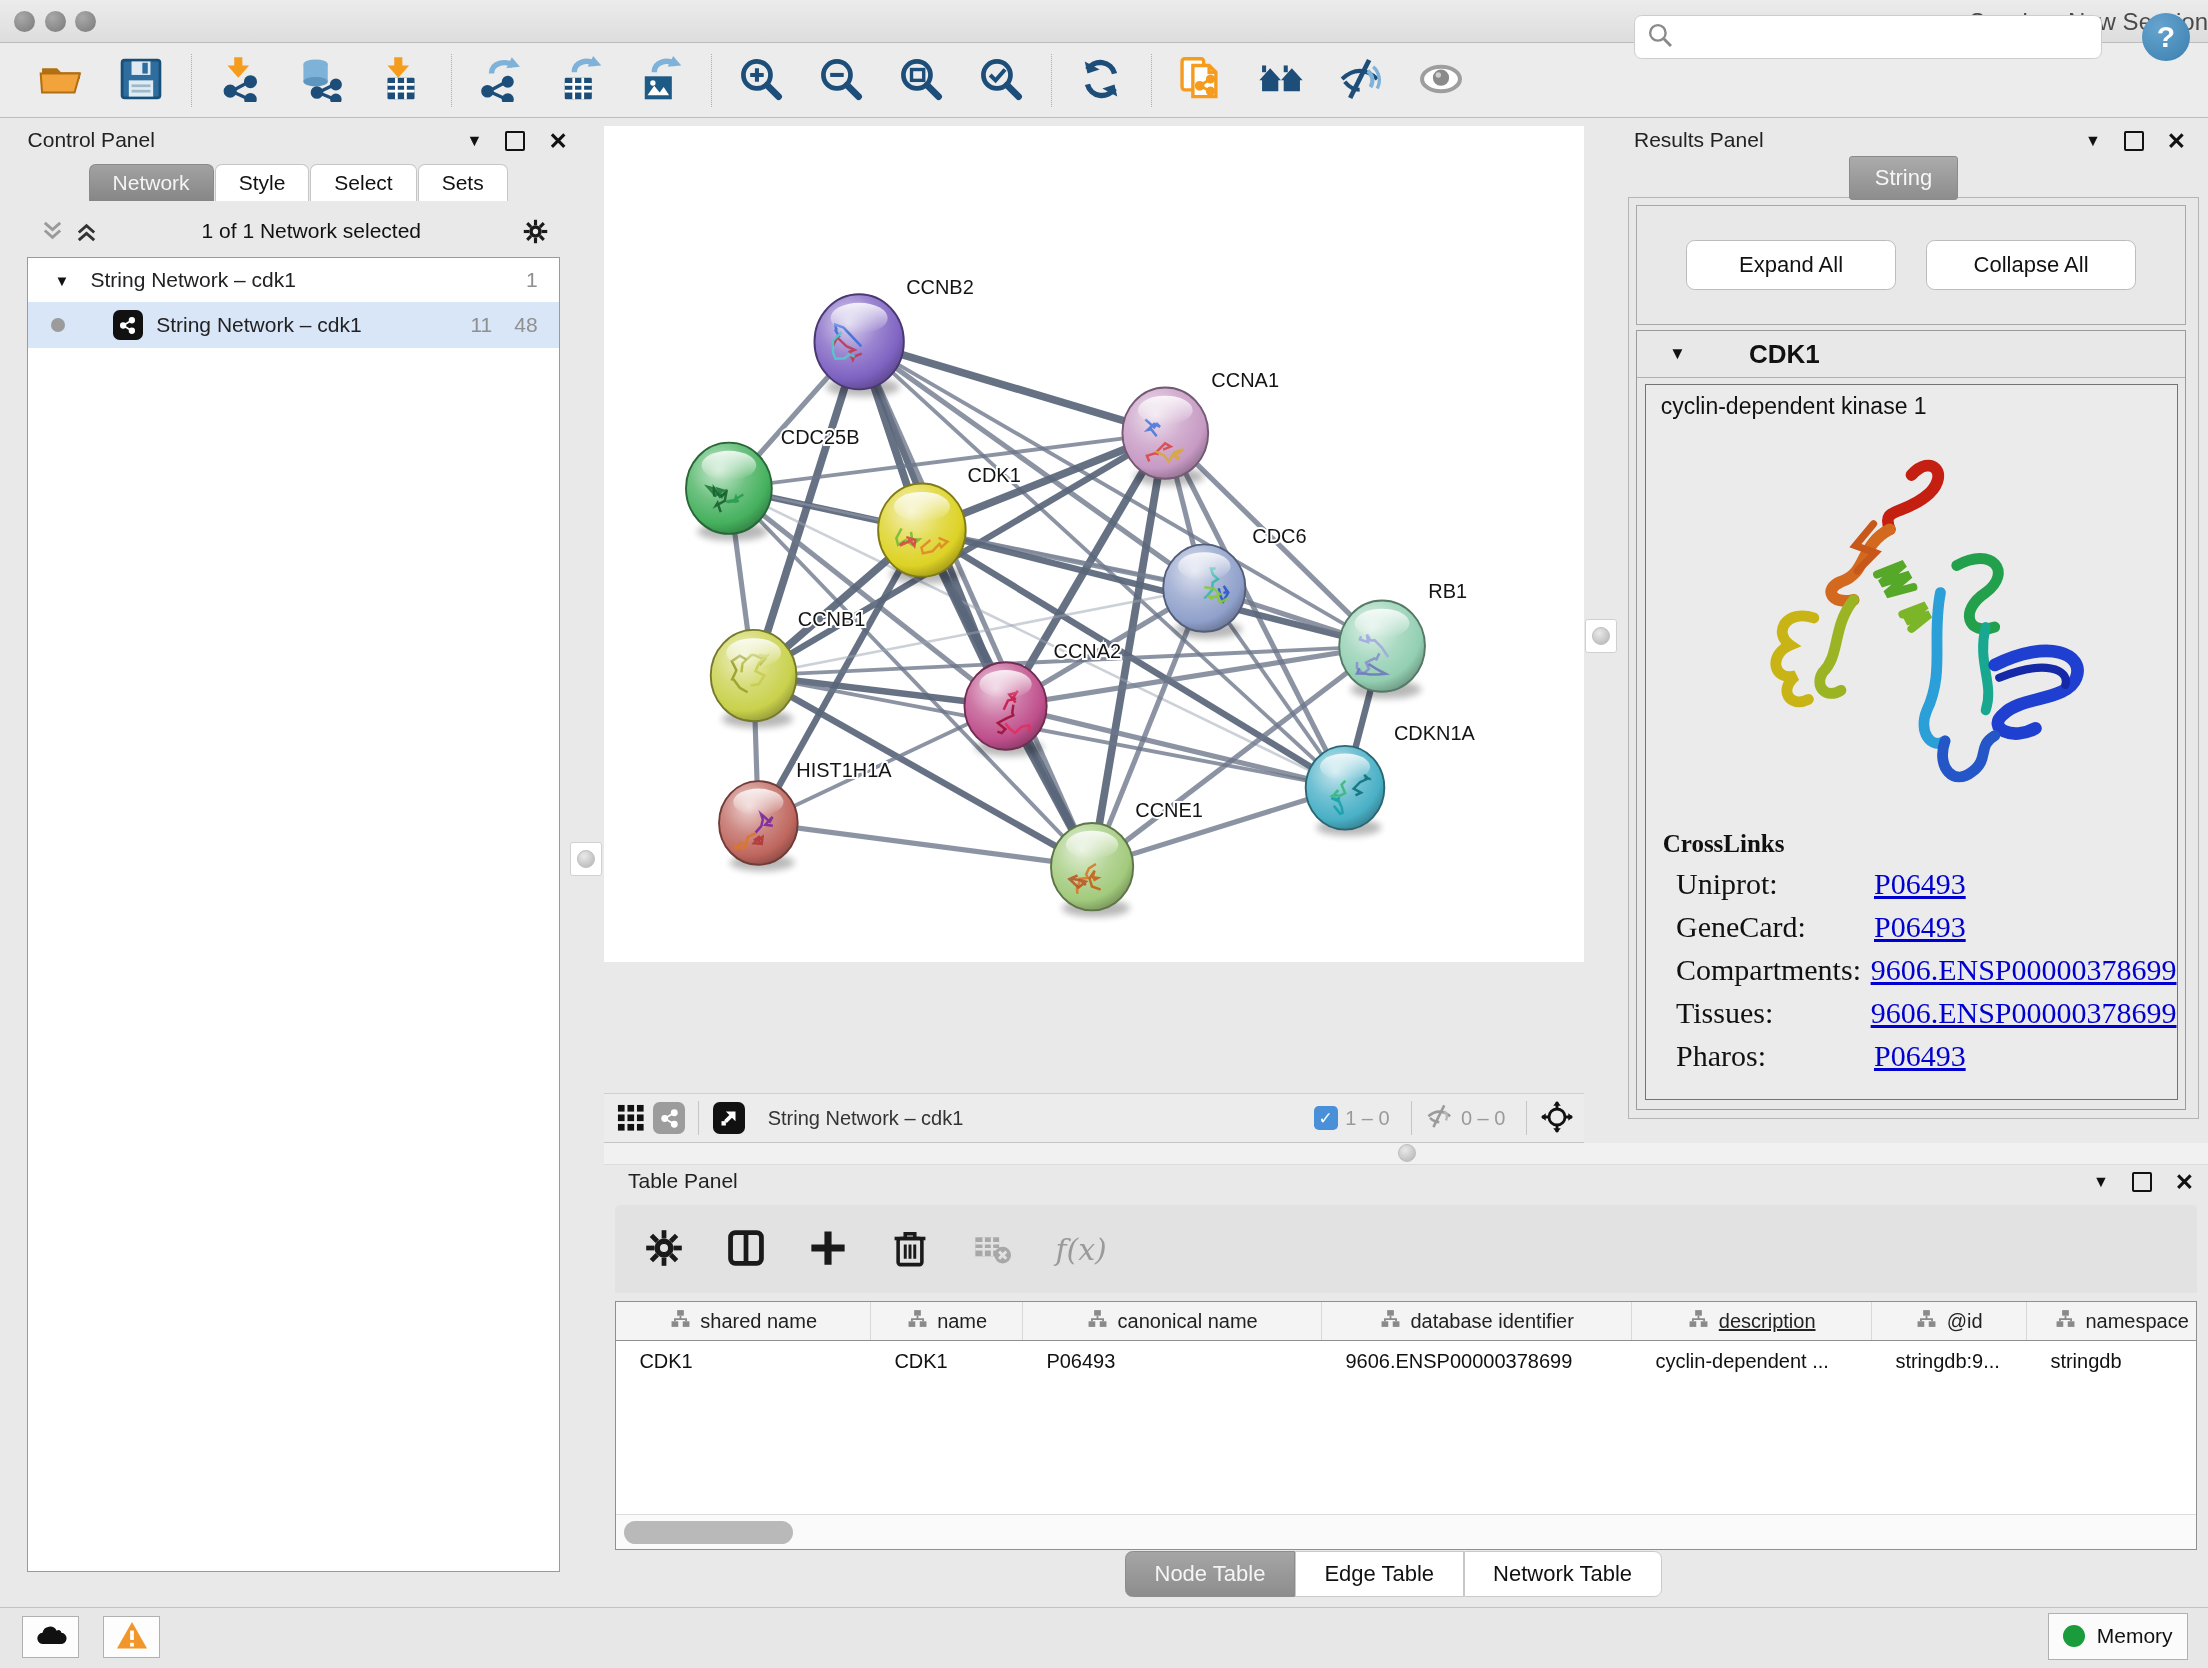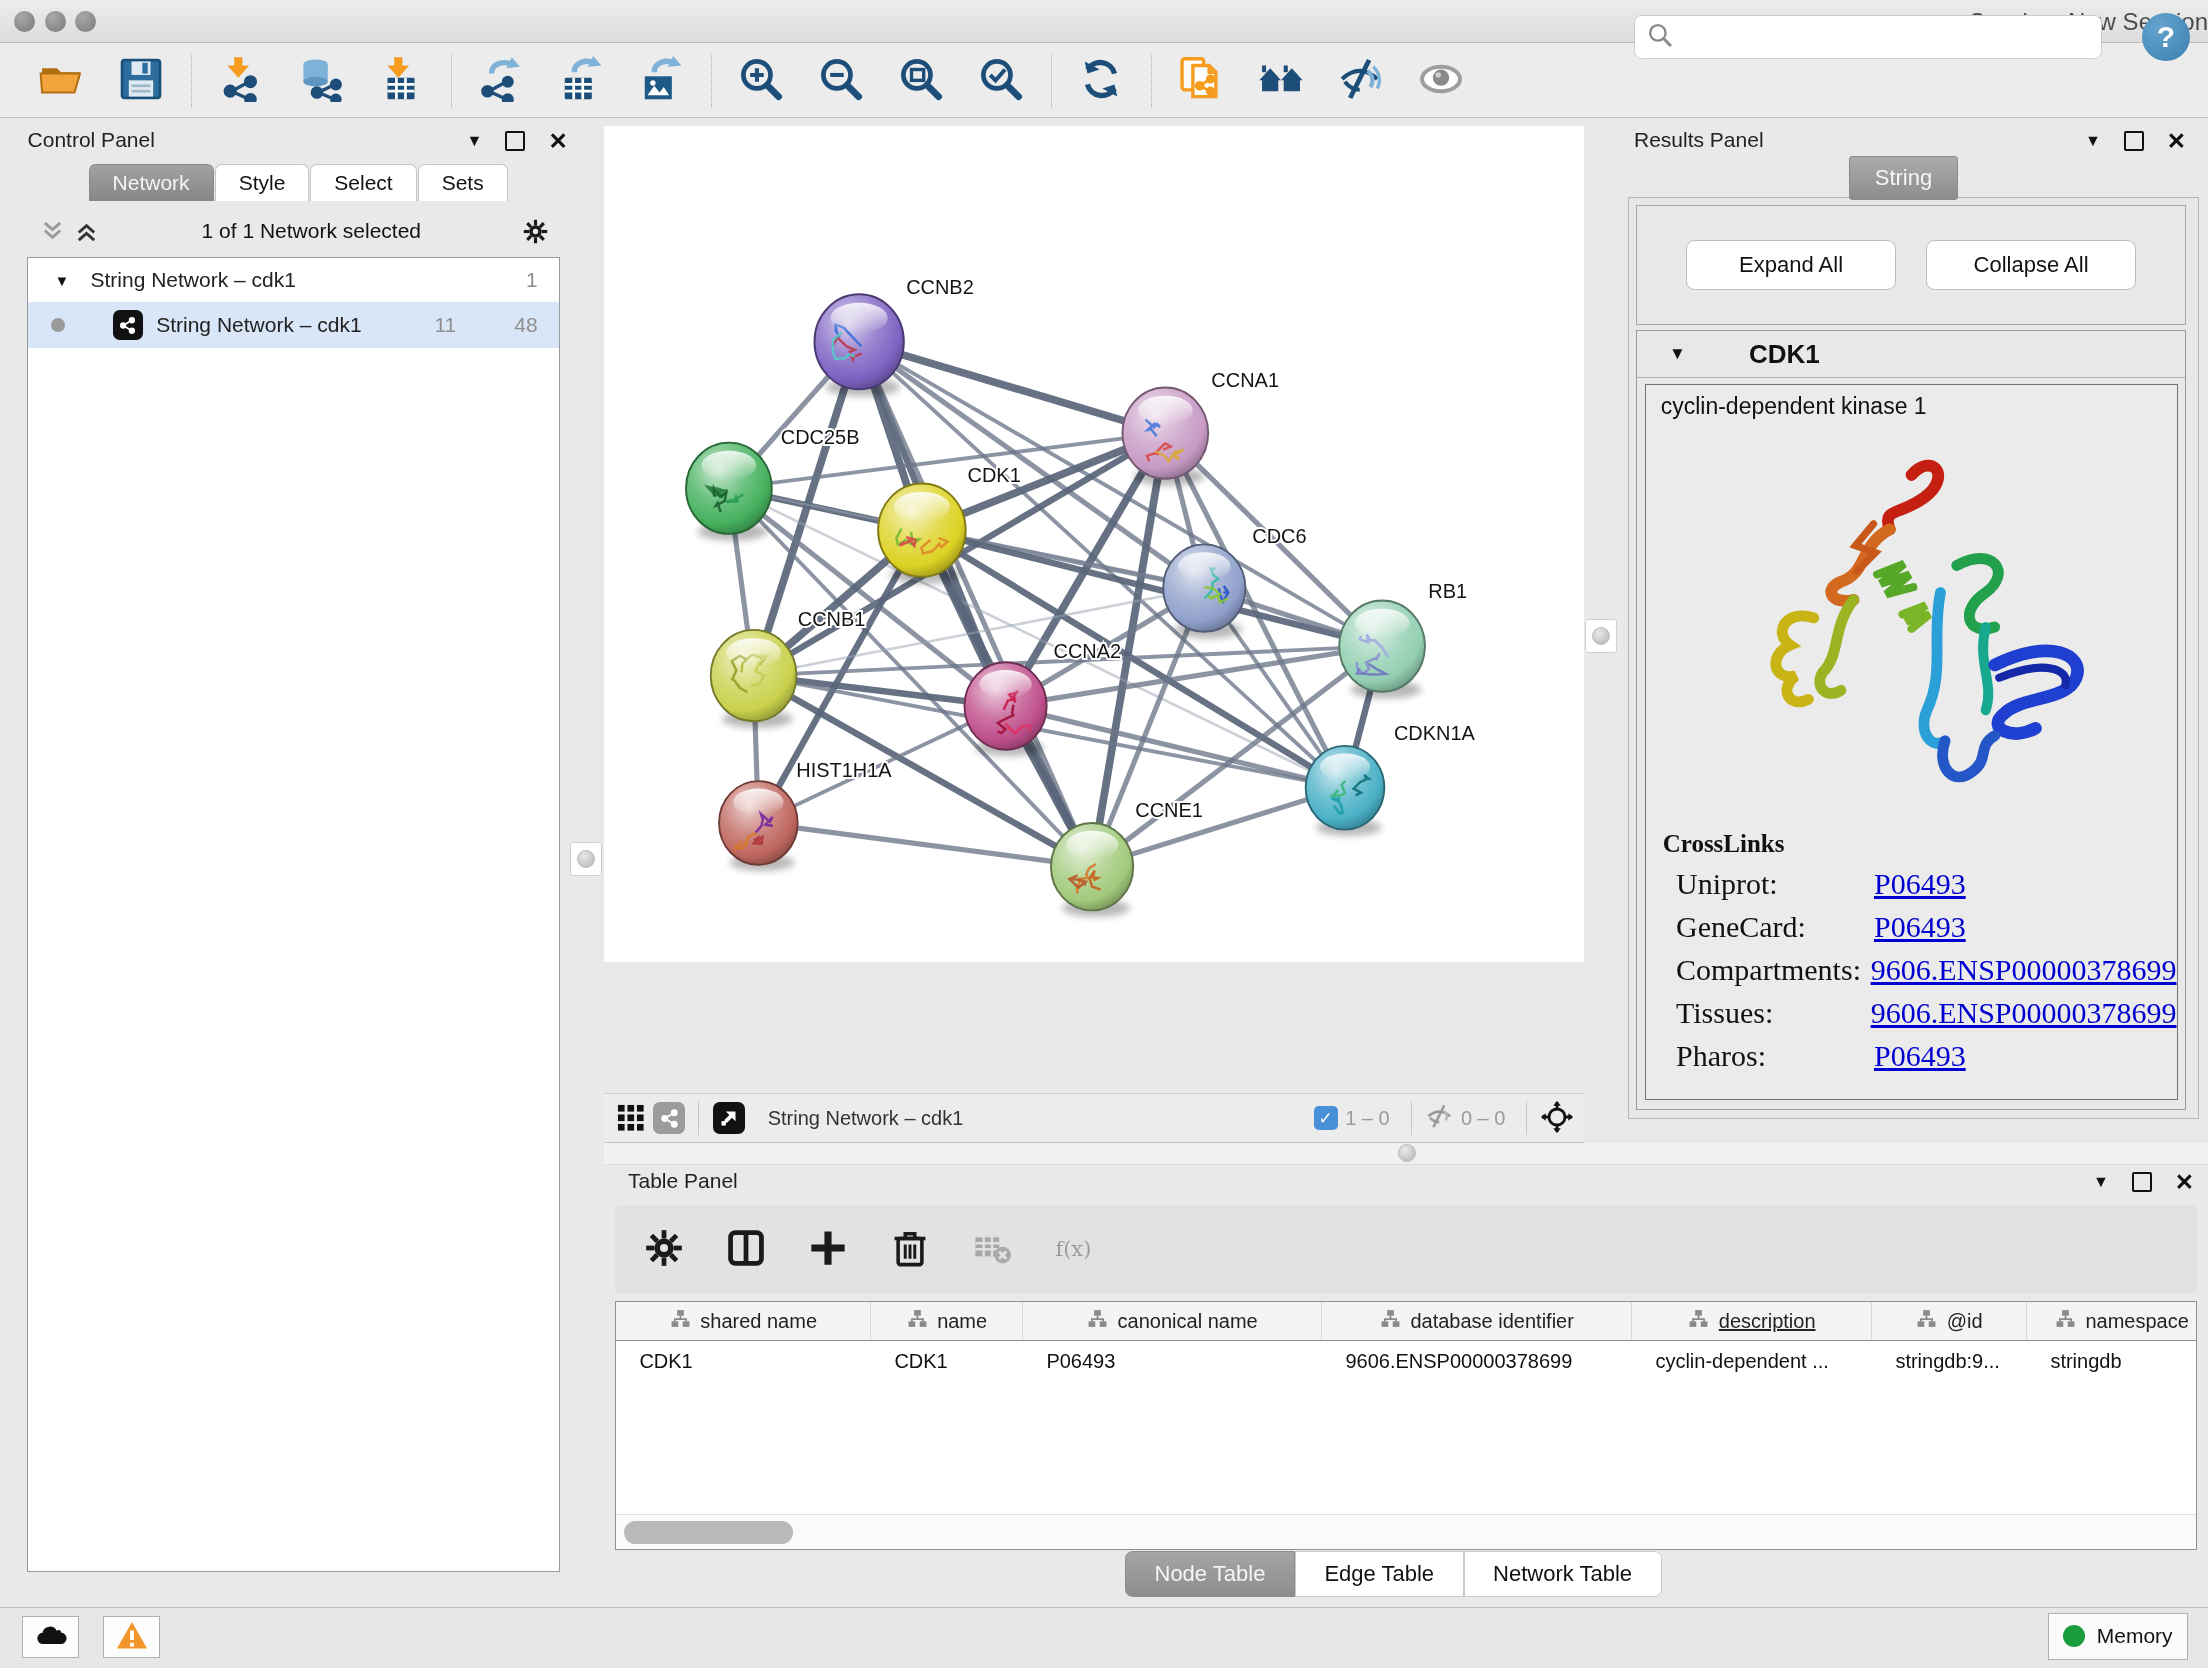--- a/index.html
+++ b/index.html
@@ -46,21 +46,21 @@
   .tree-row1{height:44px;display:flex;align-items:center;font-size:21px}
   .tree-caret{margin-left:27px;font-size:15px;color:#111}
   .tree-row1 .tree-label{margin-left:21px}
   .tree-count{margin-left:auto;margin-right:21px;color:#8f8f8f}
   .tree-row2{height:46px;background:#d9e6f8;display:flex;align-items:center;font-size:21px}
   .tree-dot{width:14.3px;height:14.3px;border-radius:50%;background:#9b9b9b;margin-left:23px}
   .share-badge{width:30px;height:30px;border-radius:6.7px;background:#111;margin-left:48px;
     display:flex;align-items:center;justify-content:center}
   .share-badge svg{width:21px;height:21px}
   .tree-row2 .tree-label{margin-left:13.3px}
-  .tree-counts{margin-left:auto;margin-right:21px;color:#8f8f8f;display:flex;gap:58px}
+  .tree-counts{margin-left:auto;margin-right:21px;color:#8f8f8f;display:flex;gap:22px}
   
   .vhandle{position:absolute;width:30px;height:32px;background:#fff;border:1px solid #d0d0d0;border-radius:2.9px;
     display:flex;align-items:center;justify-content:center}
   .vhandle .knob,.hhandle{width:18px;height:18px;border-radius:50%;
     background:radial-gradient(circle at 38% 32%,#e9e9e9,#b2b2b2);border:1px solid #bdbdbd;box-sizing:border-box}
   .hhandle{position:absolute}
   
   .network-canvas{position:absolute;left:604px;top:126px;width:980px;height:836px;background:#fff}
   .net-footer{position:absolute;left:604px;top:1093px;width:980px;height:50px;background:#ececec;
     border-top:1px solid #cfcfcf;border-bottom:1px solid #c4c4c4;box-sizing:border-box;
@@ -97,21 +97,21 @@
   .cl-heading{font-size:25px;font-weight:bold;color:#111}
   .cl-row{display:flex;height:43px;align-items:flex-end;font-size:30px}
   .cl-label{width:198px;padding-left:13.3px;color:#111}
   .cl-link{color:#0000d0;text-decoration:underline}
   
   .table-panel{position:absolute;left:604px;top:1165px;width:1605px;height:442px}
   .tp-header .panel-title{position:absolute;left:24px;top:3.8px}
   .tp-toolbar{position:absolute;left:11.4px;top:40px;width:1582px;height:88px;background:#e2e2e2;
     border-radius:4.8px 4.8px 0 0;display:flex;align-items:center;padding-left:30px;gap:44px;box-sizing:border-box}
   .tp-toolbar svg{width:38px;height:38px}
-  .fx-label{font-family:"DejaVu Serif",serif;font-size:21px;color:#9a9a9a}
+  .fx-label{font-family:"DejaVu Serif",serif;font-style:italic;font-size:30px;color:#9a9a9a}
   .tp-table{position:absolute;left:11.4px;top:136px;width:1582px;height:249px;background:#fff;
     border:1.4px solid #8f8f8f;box-sizing:border-box;overflow:hidden}
   .thead{height:38px;background:#f4f4f4;border-bottom:1.9px solid #8f8f8f;display:flex}
   .th{display:flex;align-items:center;justify-content:center;gap:9.5px;font-size:20px;color:#222;
     border-right:1px solid #d9d9d9;box-sizing:border-box;overflow:hidden;white-space:nowrap;flex:0 0 auto}
   .th svg{width:21px;height:19px;flex:0 0 auto}
   .trow{height:40px;display:flex;font-size:20px;color:#111}
   .td{padding-left:23px;display:flex;align-items:center;box-sizing:border-box;overflow:hidden;
     white-space:nowrap;flex:0 0 auto}
   .hscroll{position:absolute;left:0;right:0;bottom:0;height:34px;background:#fafafa;border-top:1px solid #ddd}

